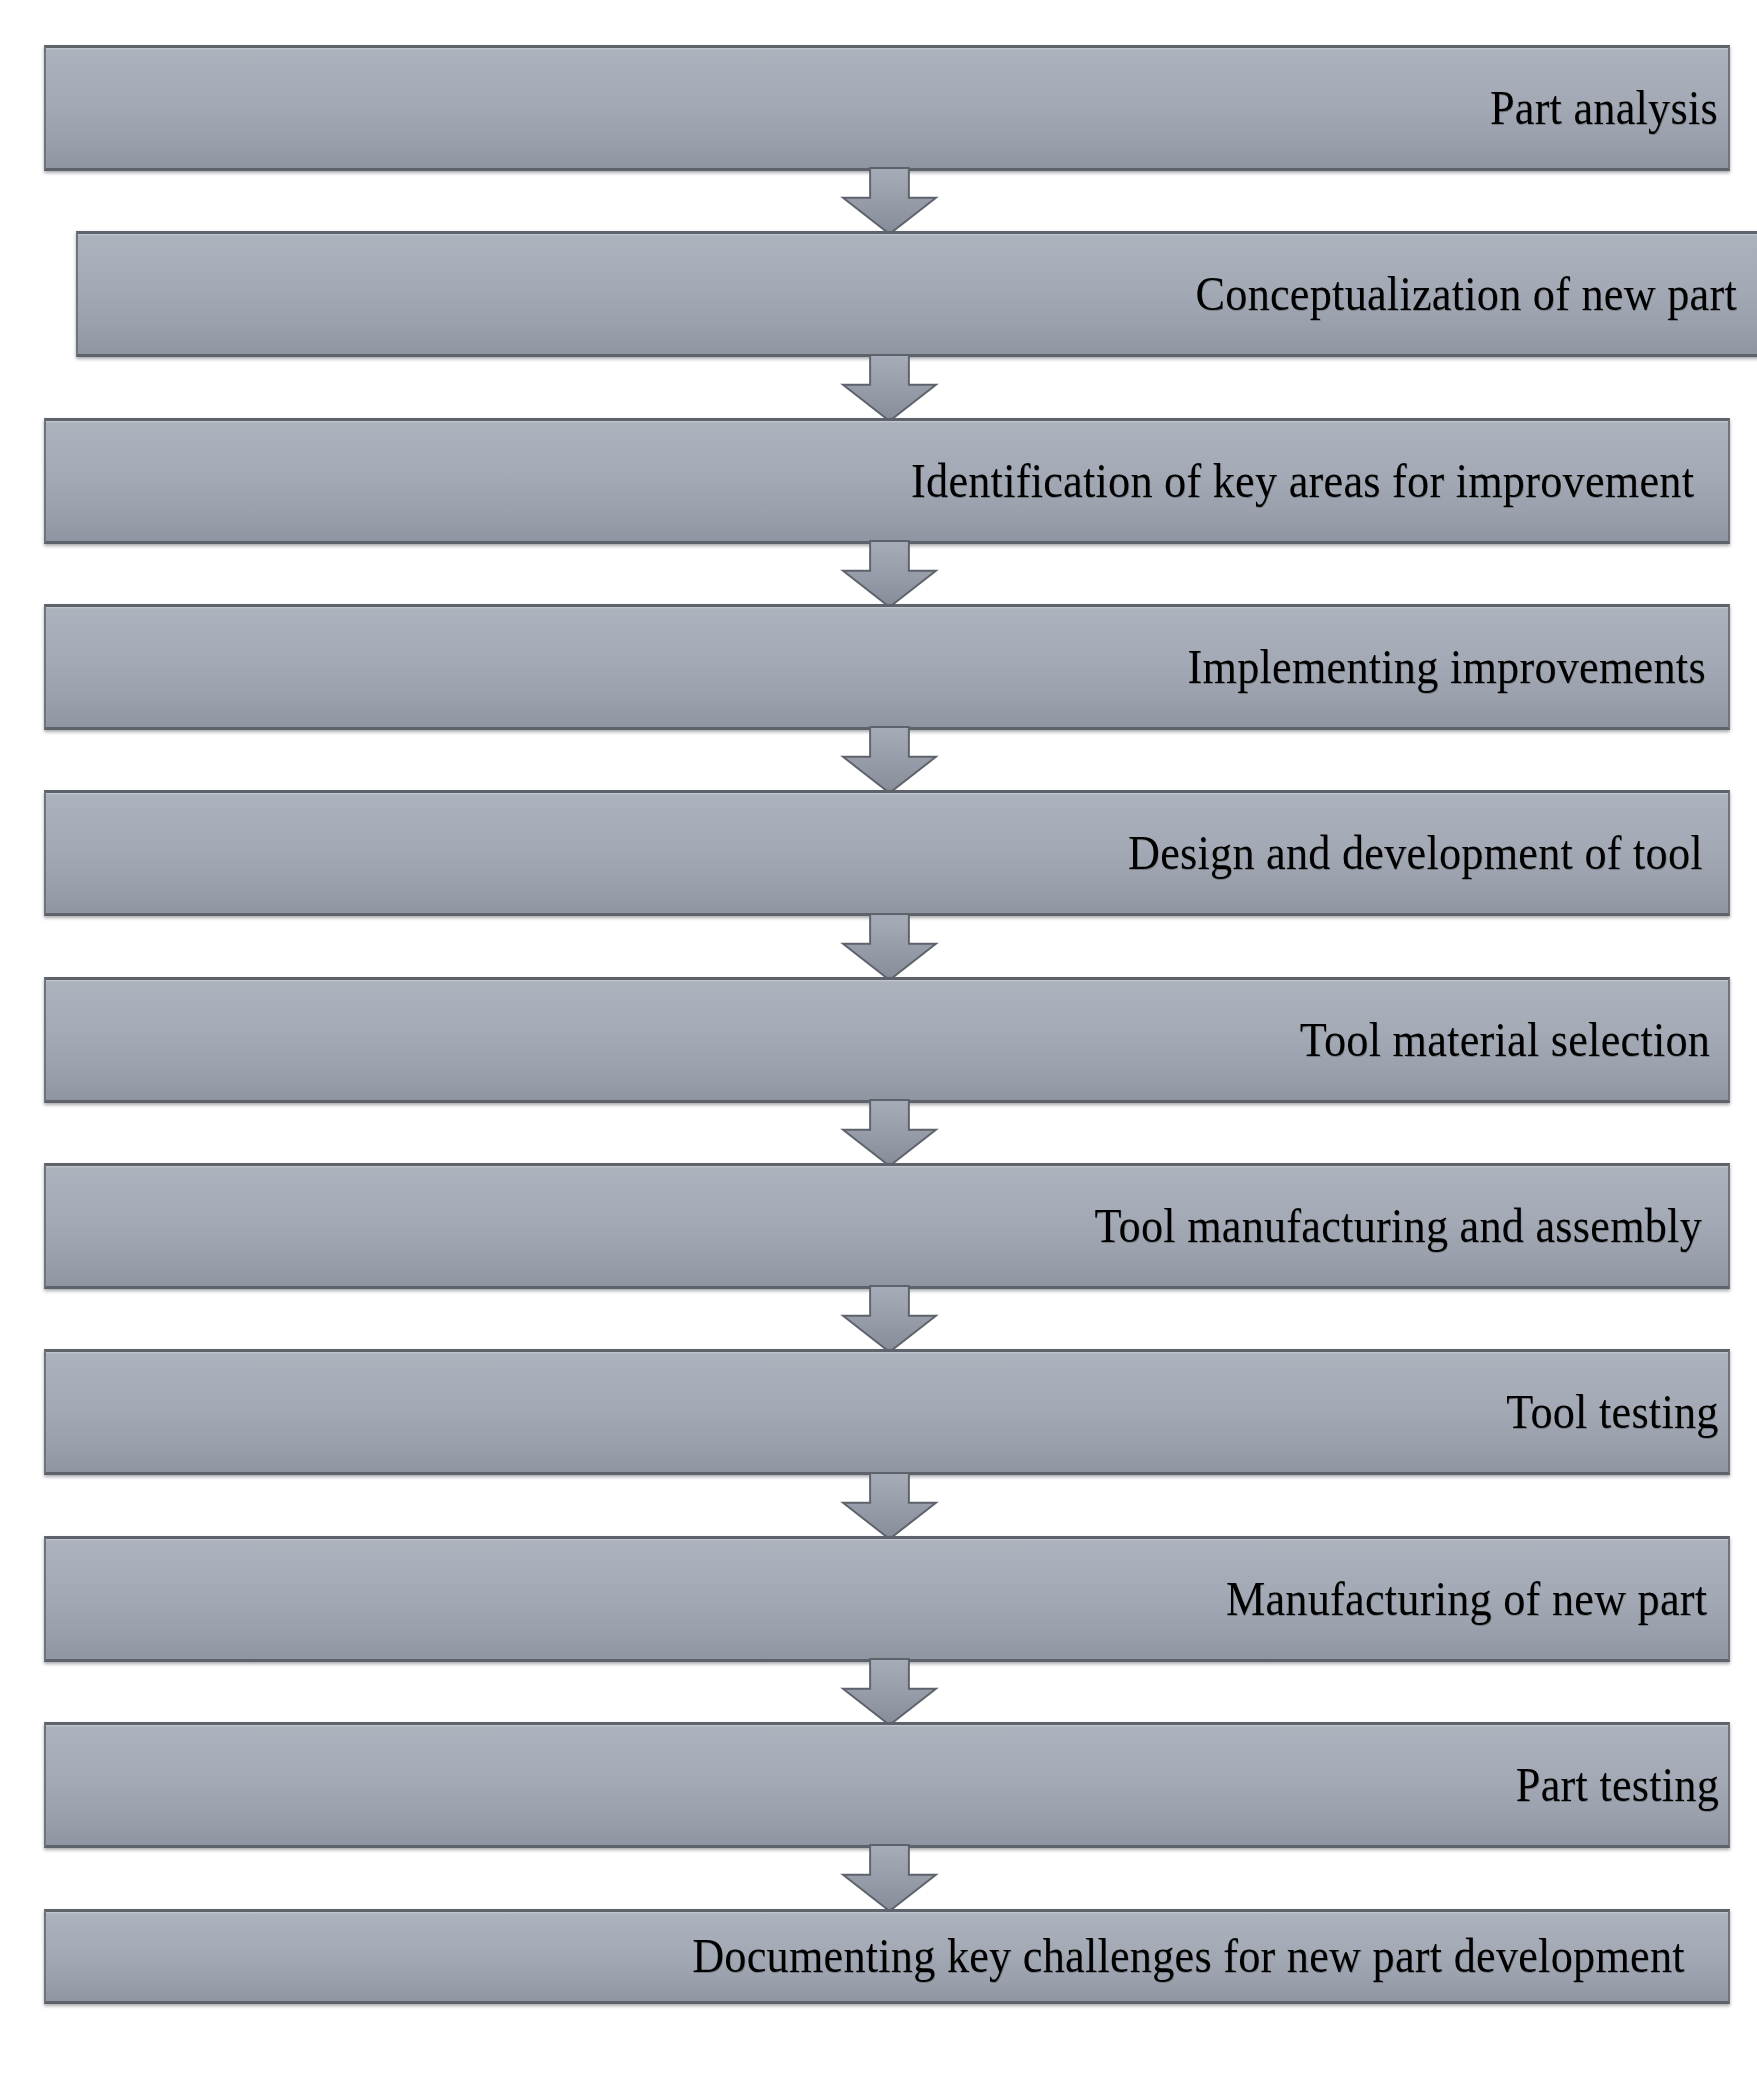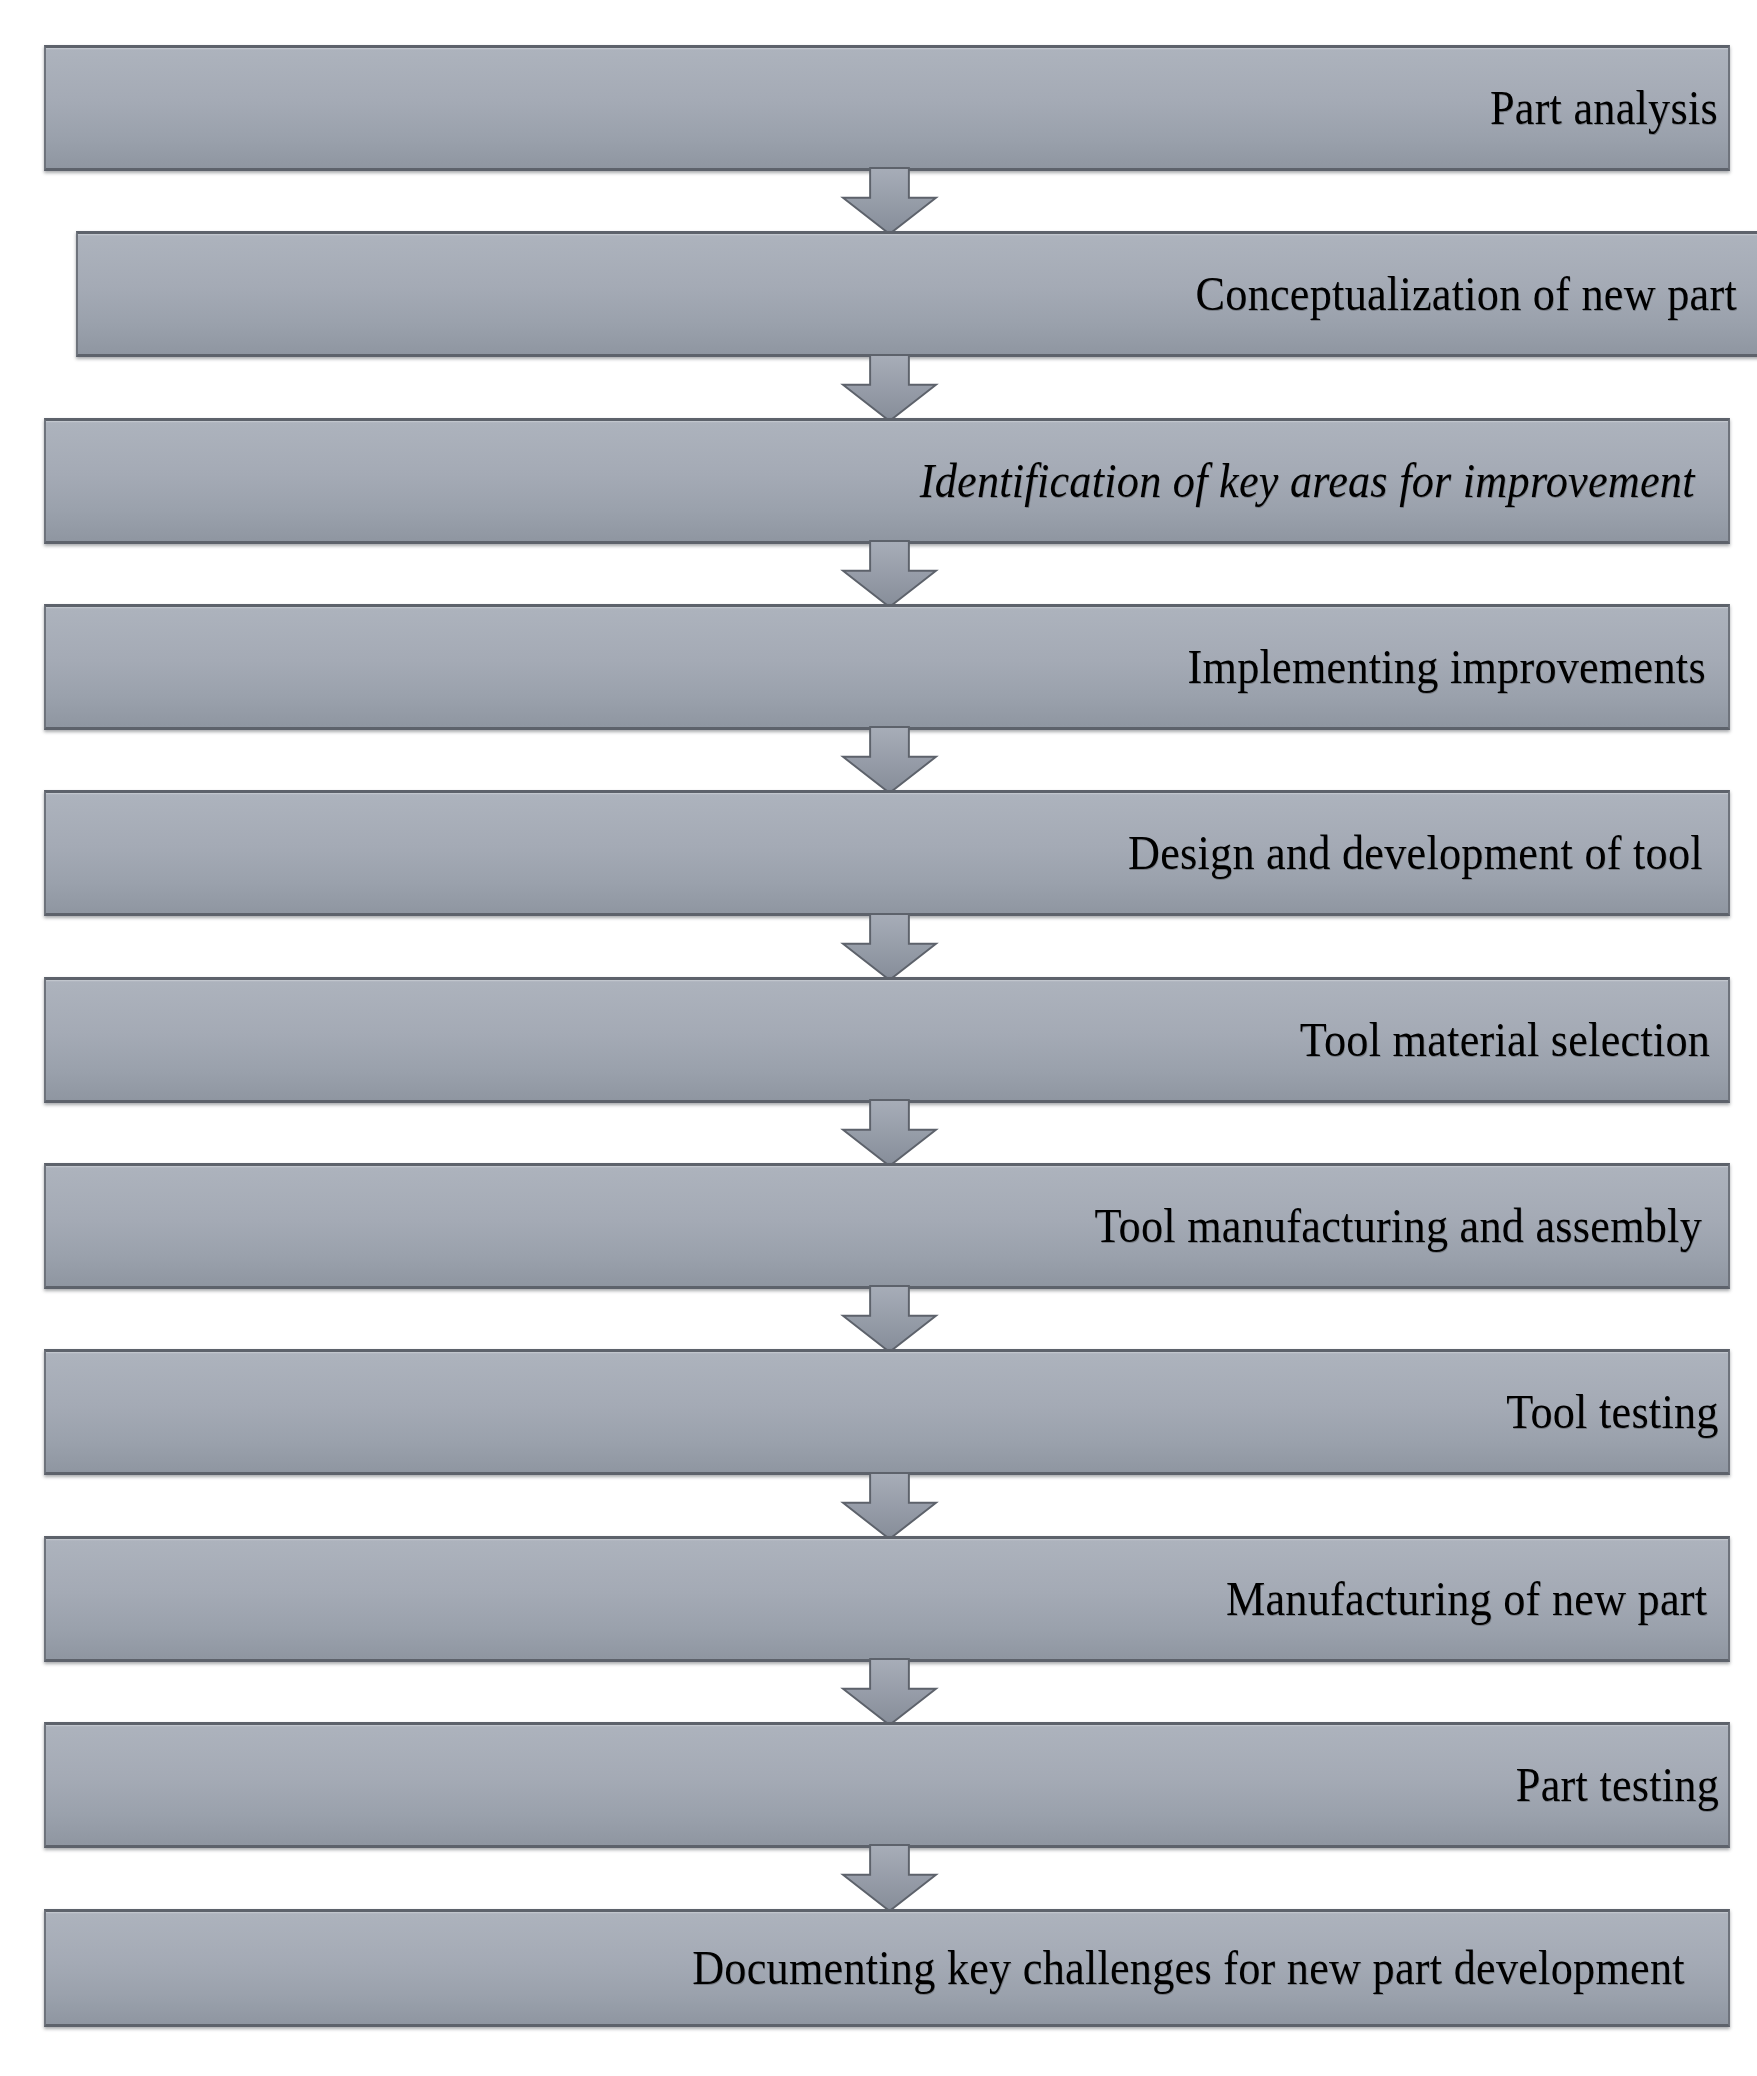--- a/index.html
+++ b/index.html
@@ -98,21 +98,21 @@
       <span class="process-label">Conceptualization of new part</span>
     </div>
   </div>
 
   <div class="arrow-connector" style="left:843px; top:355px; height:66px;">
     <svg viewBox="0 0 144 102" preserveAspectRatio="none" aria-hidden="true">
       <polygon points="42,0 102,0 102,46 144,46 72,102 0,46 42,46" fill="url(#agrad)" stroke="#5d626b" stroke-width="3"></polygon>
     </svg>
   </div>
 
-  <div class="node-row" style="top:418px; height:126px;font-style:italic;">
+  <div class="node-row" style="top:418px; height:126px;">
     <div class="process-box">
       <span class="process-label">Identification of key areas for improvement</span>
     </div>
   </div>
 
   <div class="arrow-connector" style="left:843px; top:541px; height:66px;">
     <svg viewBox="0 0 144 102" preserveAspectRatio="none" aria-hidden="true">
       <polygon points="42,0 102,0 102,46 144,46 72,102 0,46 42,46" fill="url(#agrad)" stroke="#5d626b" stroke-width="3"></polygon>
     </svg>
   </div>
@@ -194,20 +194,20 @@
       <span class="process-label">Part testing</span>
     </div>
   </div>
 
   <div class="arrow-connector" style="left:843px; top:1845px; height:66px;">
     <svg viewBox="0 0 144 102" preserveAspectRatio="none" aria-hidden="true">
       <polygon points="42,0 102,0 102,46 144,46 72,102 0,46 42,46" fill="url(#agrad)" stroke="#5d626b" stroke-width="3"></polygon>
     </svg>
   </div>
 
-  <div class="node-row" style="top:1909px; height:118px;border-radius:17px;">
+  <div class="node-row" style="top:1909px; height:95px;border-radius:17px;">
     <div class="process-box">
       <span class="process-label">Documenting key challenges for new part development</span>
     </div>
   </div>
 
 </div>
 
 
 </body></html>

